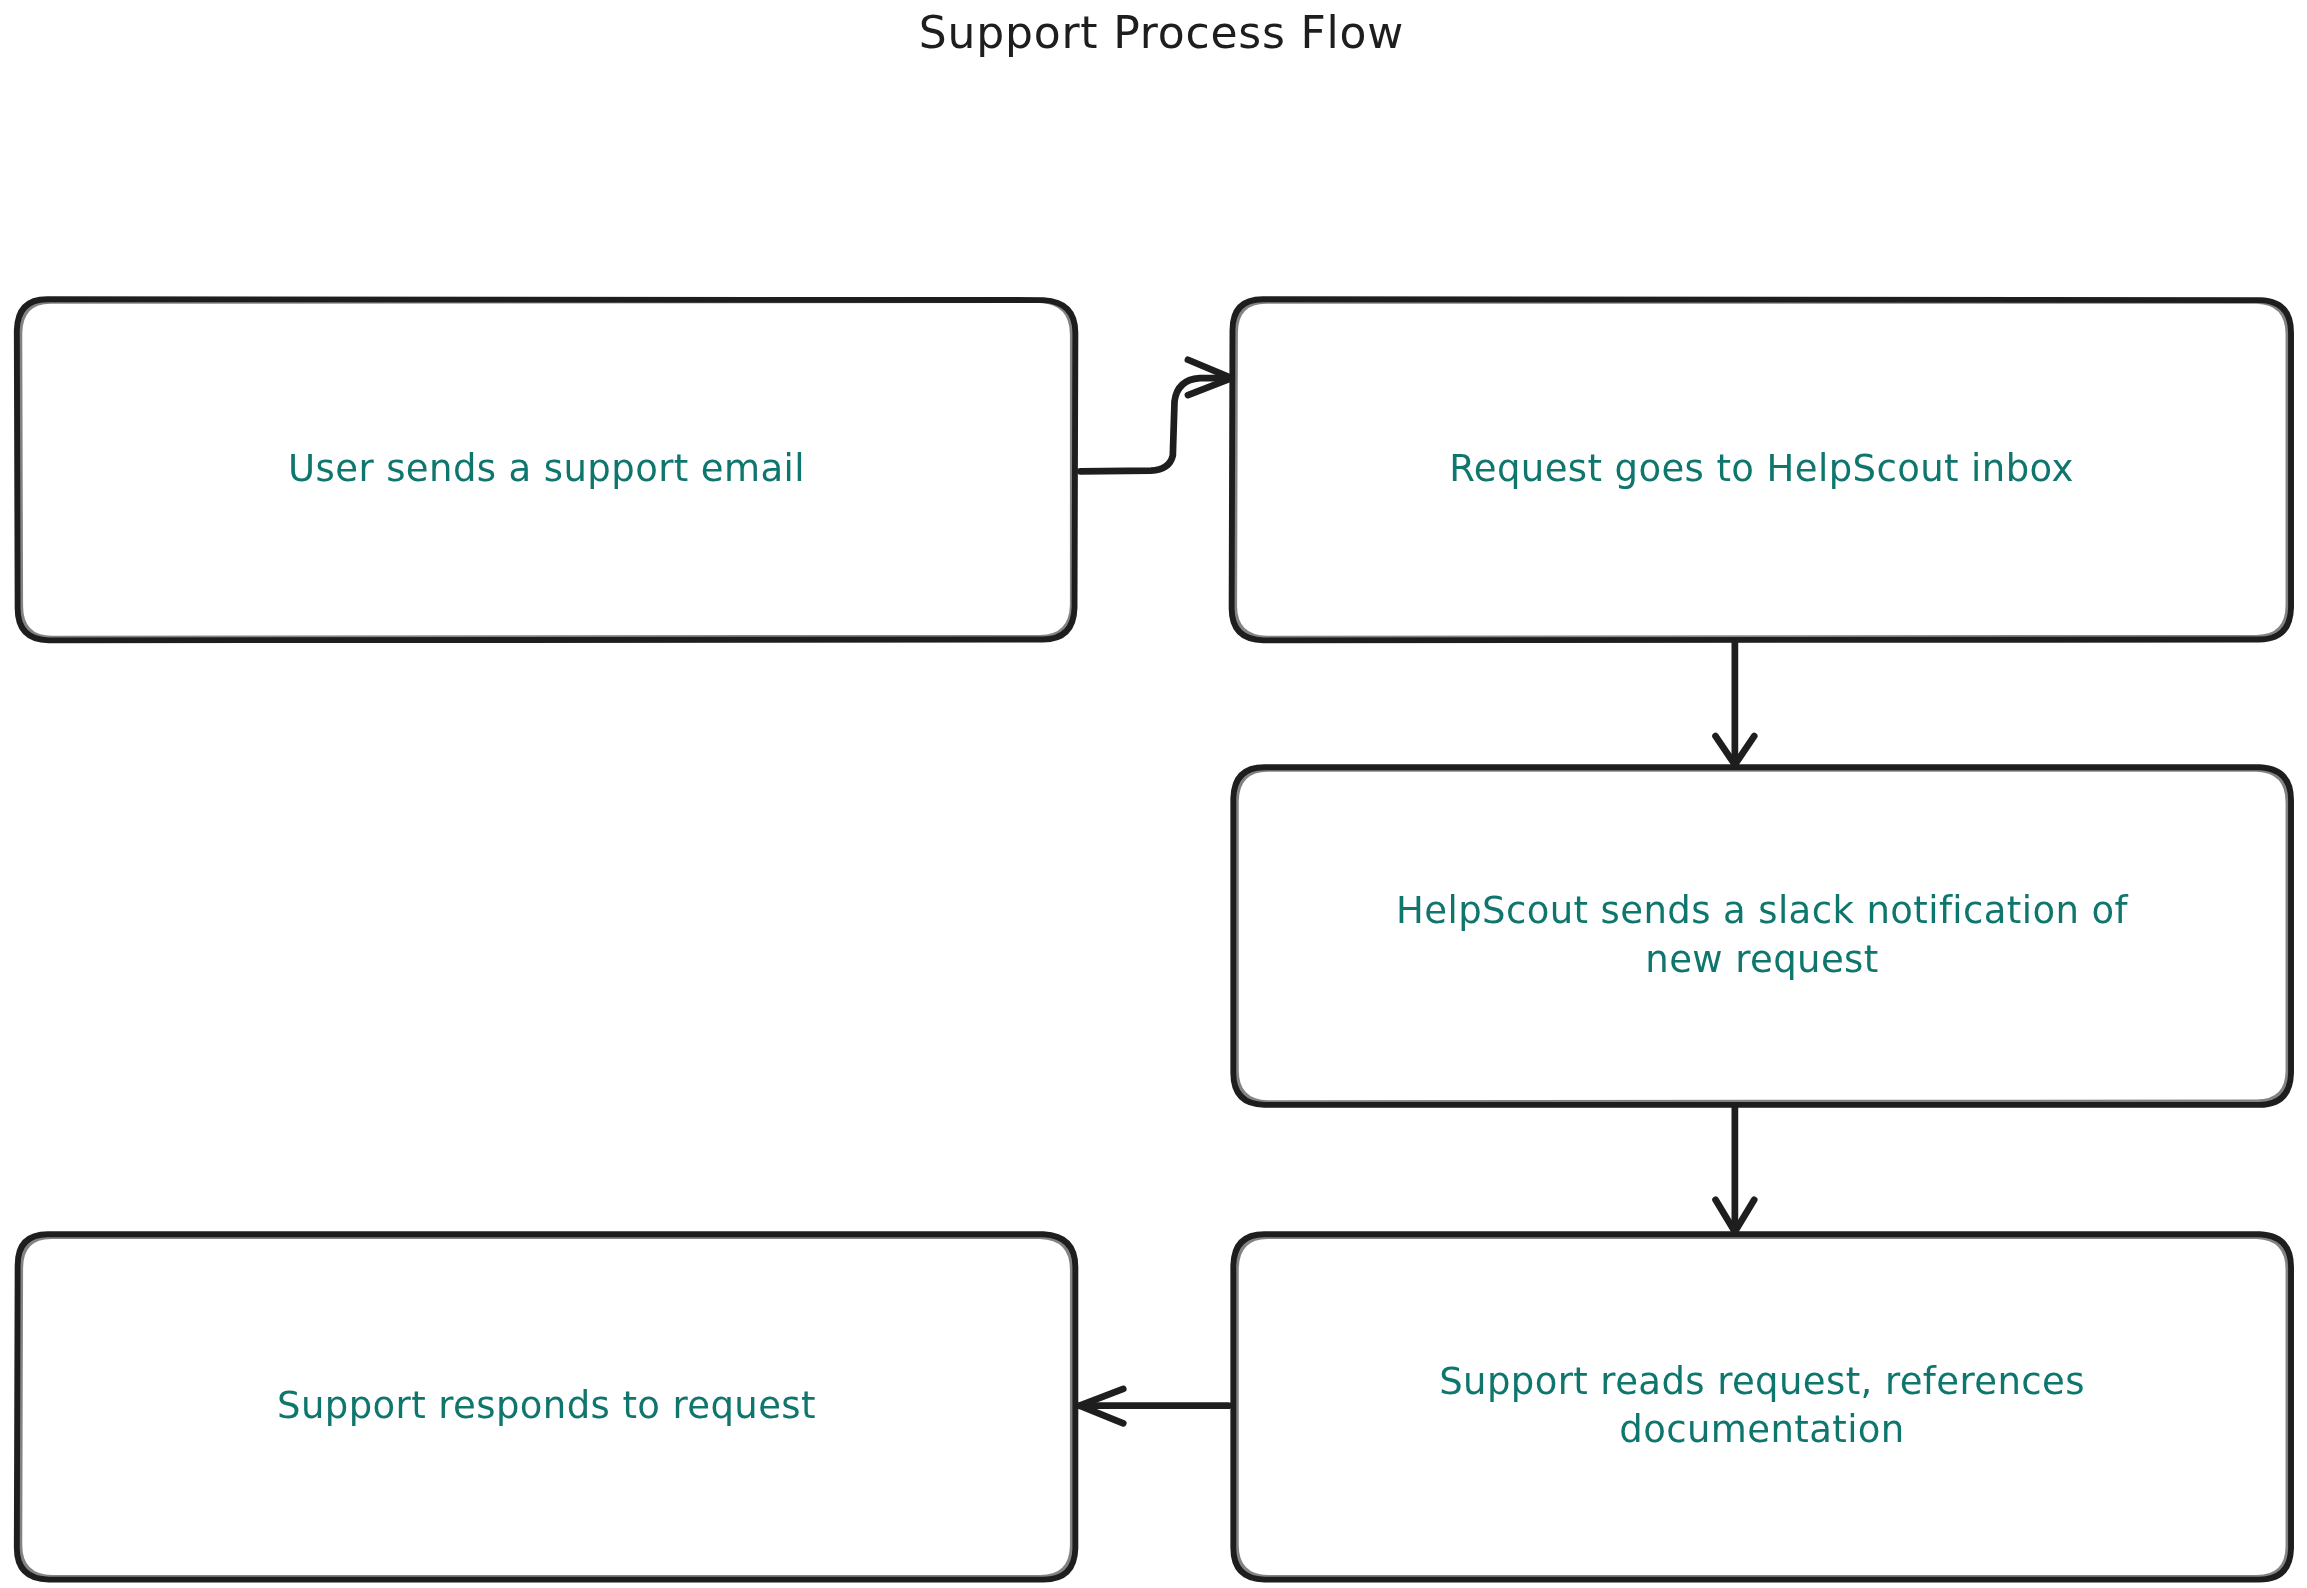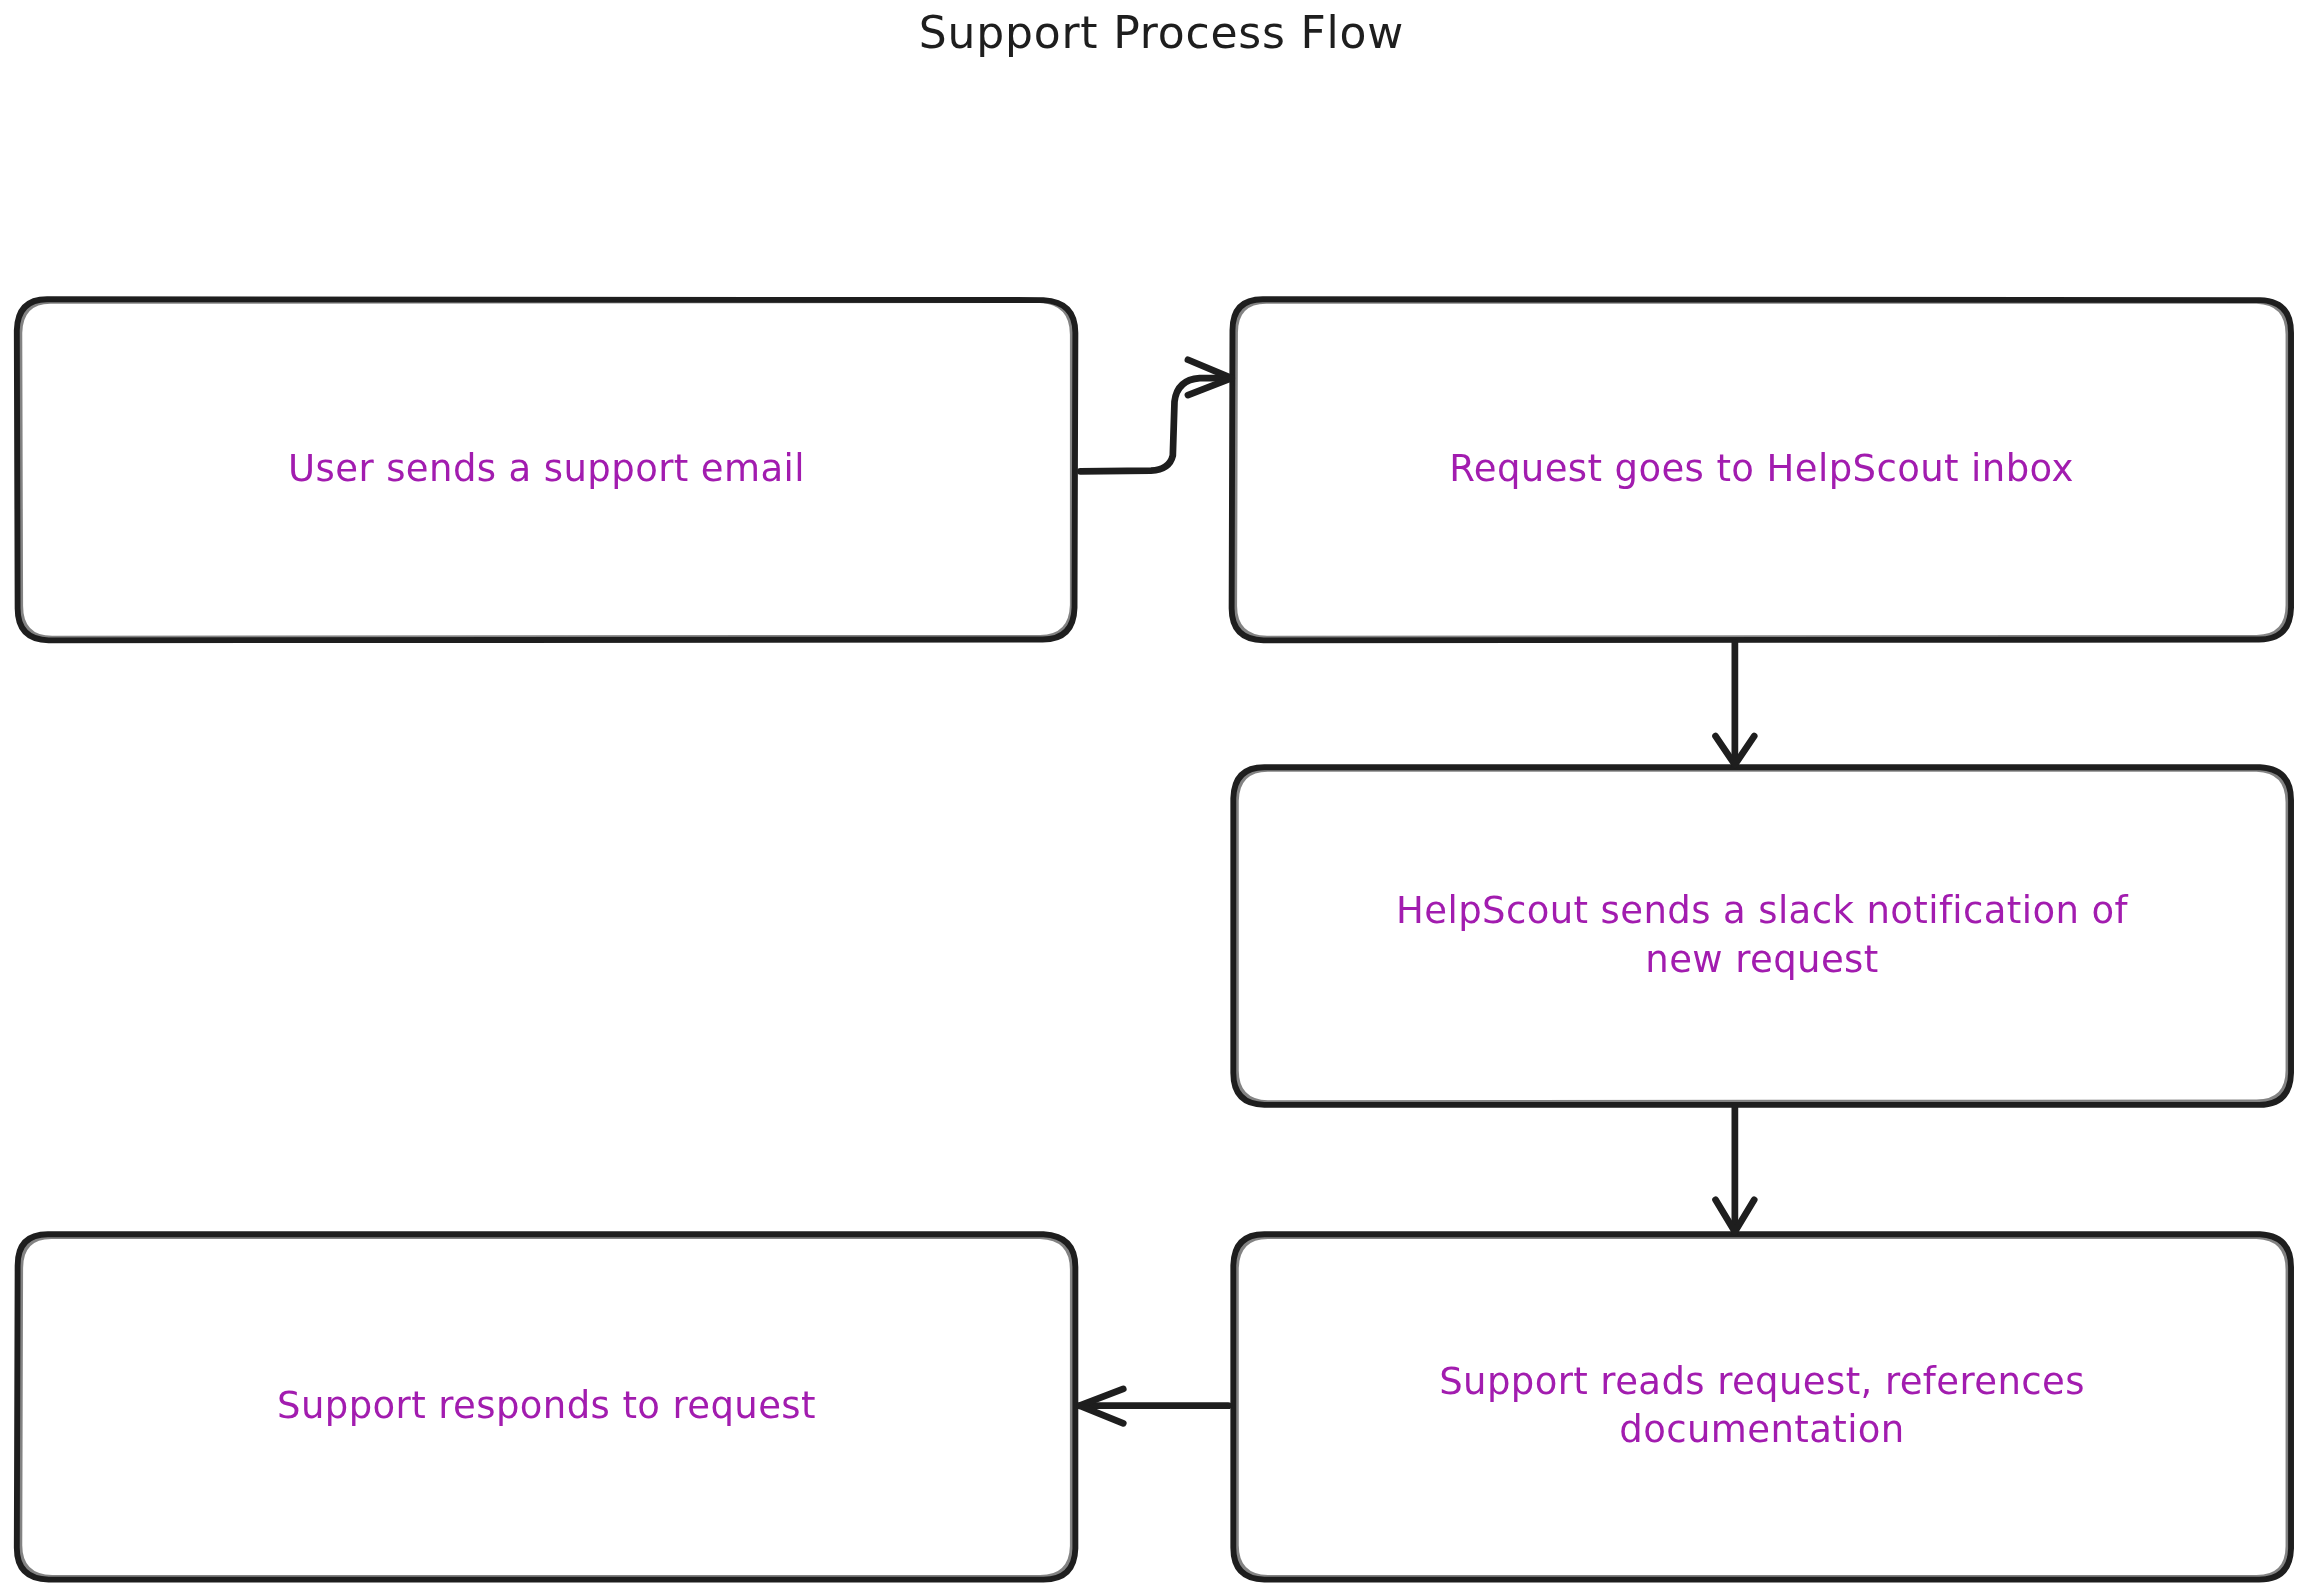--- a/index.html
+++ b/index.html
@@ -34,21 +34,21 @@
     letter-spacing: 0.8px;
     font-family: "DejaVu Sans", sans-serif;
     margin-left: 8px;
   }
   .node-label {
     position: absolute;
     display: flex;
     align-items: center;
     justify-content: center;
     text-align: center;
-    color: #a21caf;
+    color: #0f766e;
     font-size: 37px;
     line-height: 1.30;
     letter-spacing: 0.4px;
     font-family: "DejaVu Sans", sans-serif;
     pointer-events: none;
   }
   .node-label span { display: block; width: 100%; }
   .sketch-stroke {
     fill: none;
     stroke: #1e1e1e;

